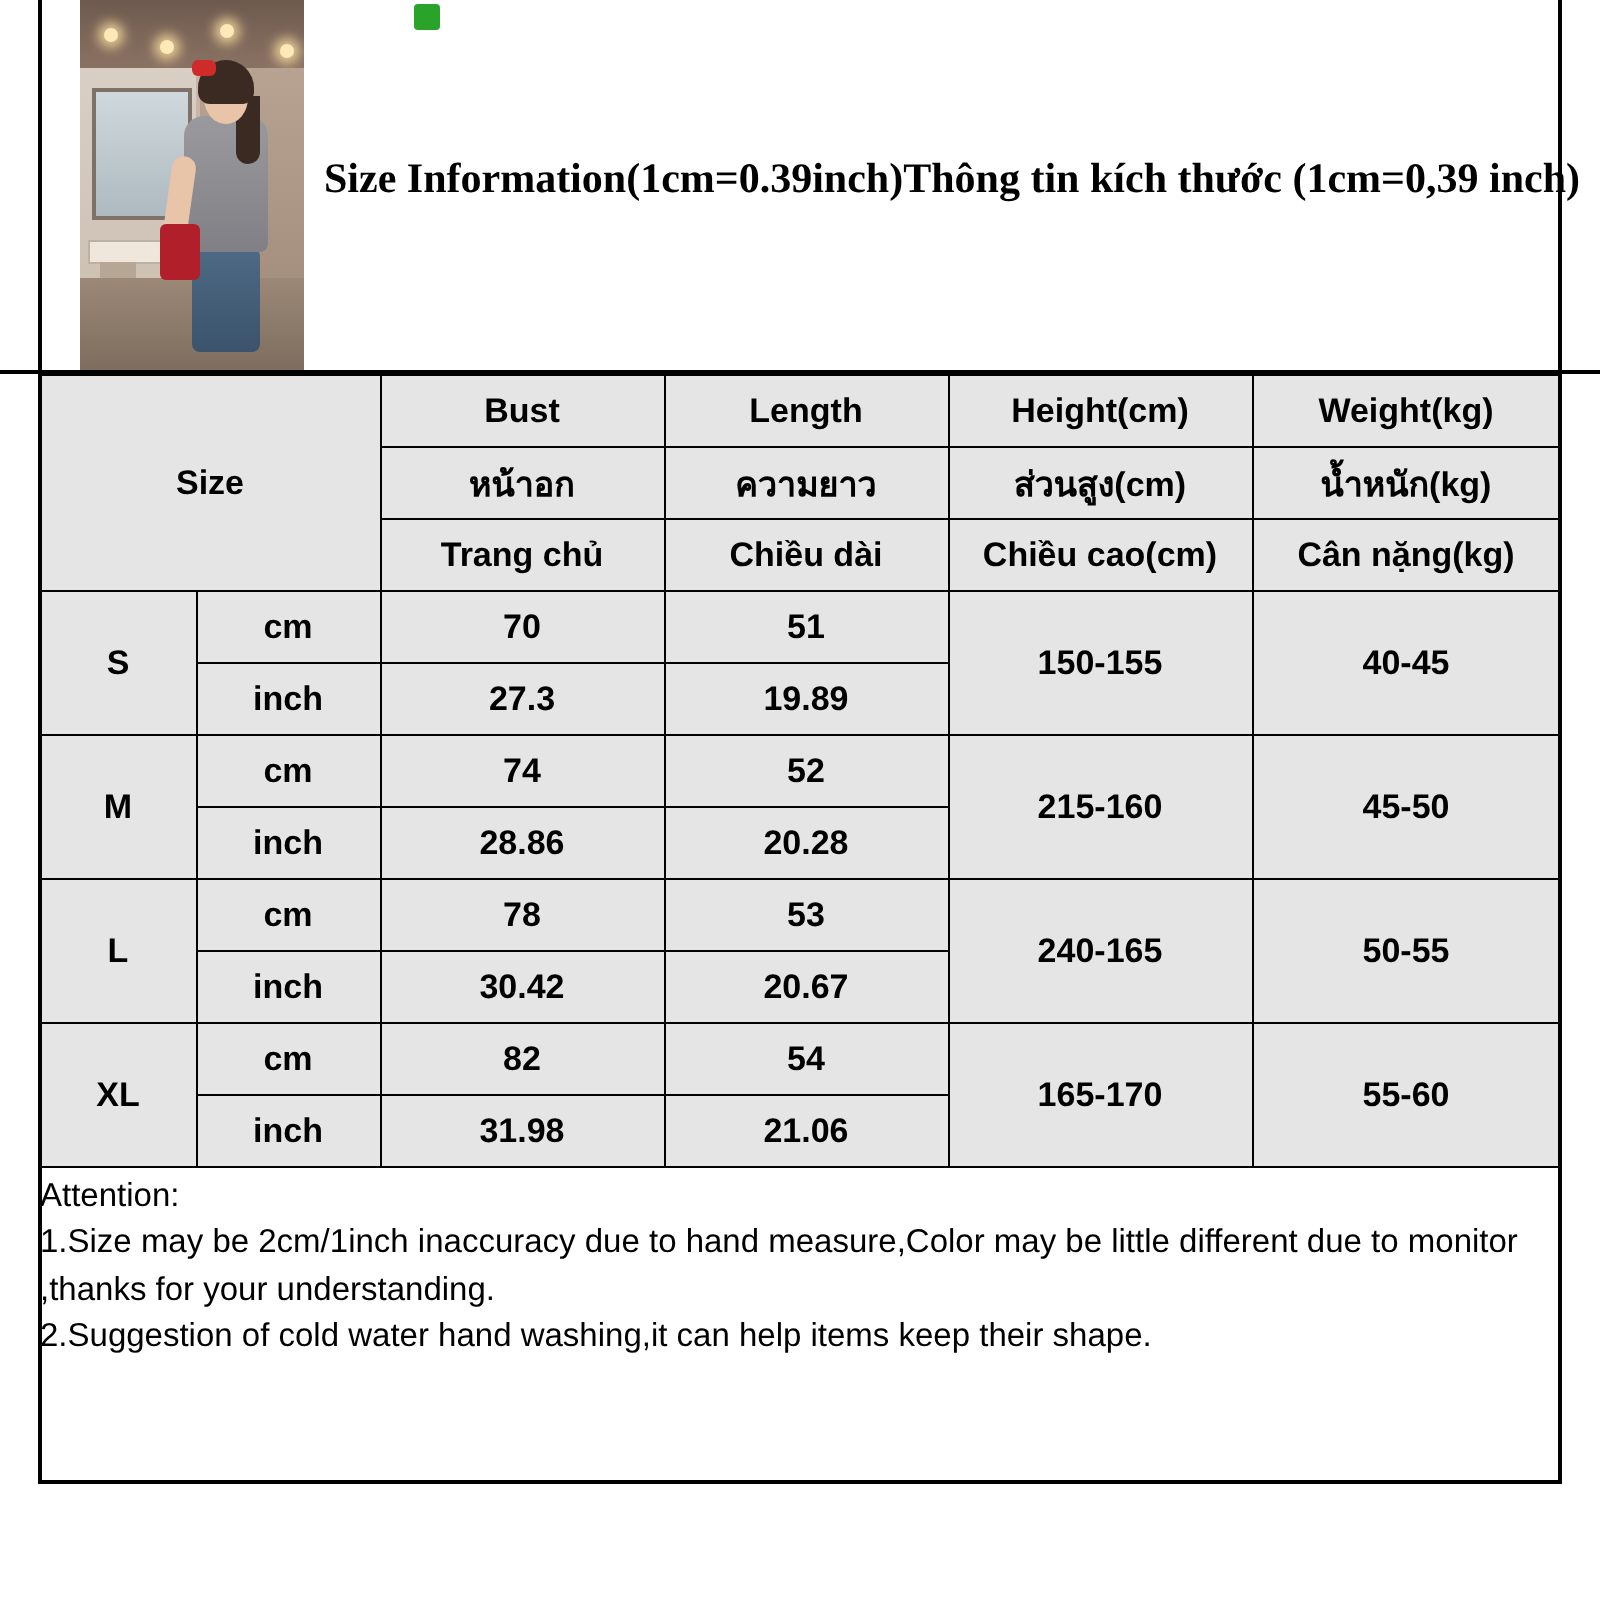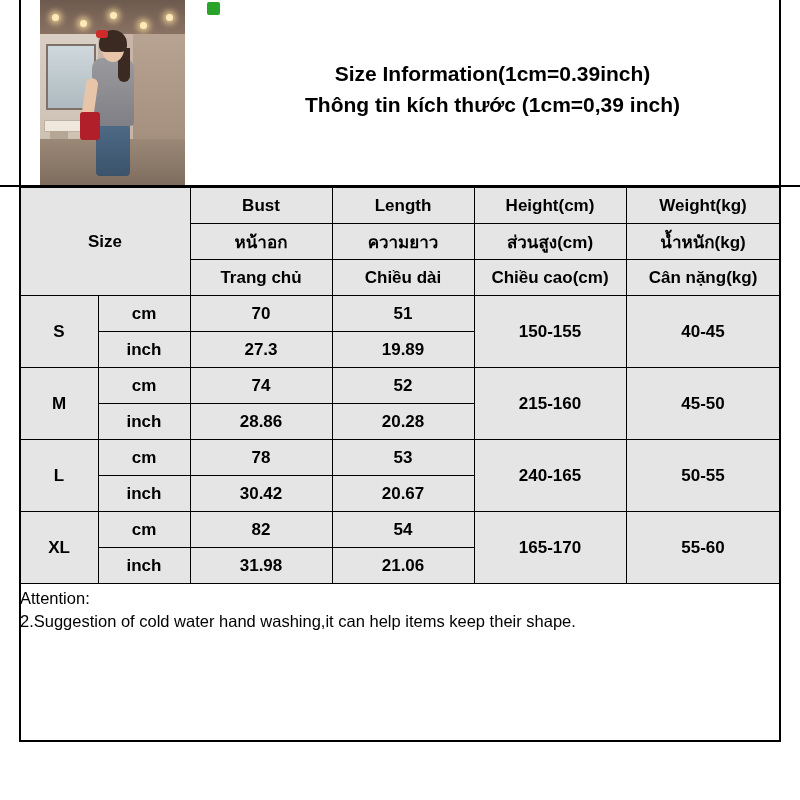--- a/index.html
+++ b/index.html
@@ -135,25 +135,26 @@
     left: 44px; top: 78px;
     width: 12px; height: 40px;
     background: #e8c5a8;
     border-radius: 6px;
     transform: rotate(8deg);
   }
 
   .titleblock {
     flex: 1;
     display: flex;
-    flex-direction: column;
+    flex-direction: row;
     align-items: center;
     justify-content: center;
     text-align: center;
     padding: 0 10px 6px 10px;
+    font-family: Liberation Serif, serif;
   }
   .titleblock .t {
     font-weight: bold;
     font-size: 21px;
     line-height: 1.45;
     white-space: nowrap;
   }
   .green-dot {
     position: absolute;
     left: 207px;
@@ -346,17 +347,18 @@
       <tr>
         <td class="unit">inch</td>
         <td class="val">31.98</td>
         <td class="val">21.06</td>
       </tr>
     </tbody>
   </table>
 
   <div class="attention">
     <div>Attention:</div>
+    <div class="wrapline">1.Size may be 2cm/1inch inaccuracy due to hand measure,Color may be little different due to monitor ,thanks for your understanding.</div>
     <div>2.Suggestion of cold water hand washing,it can help items keep their shape.</div>
   </div>
 
   <div class="bottom-strip"></div>
 </div>
 
 </body></html>

